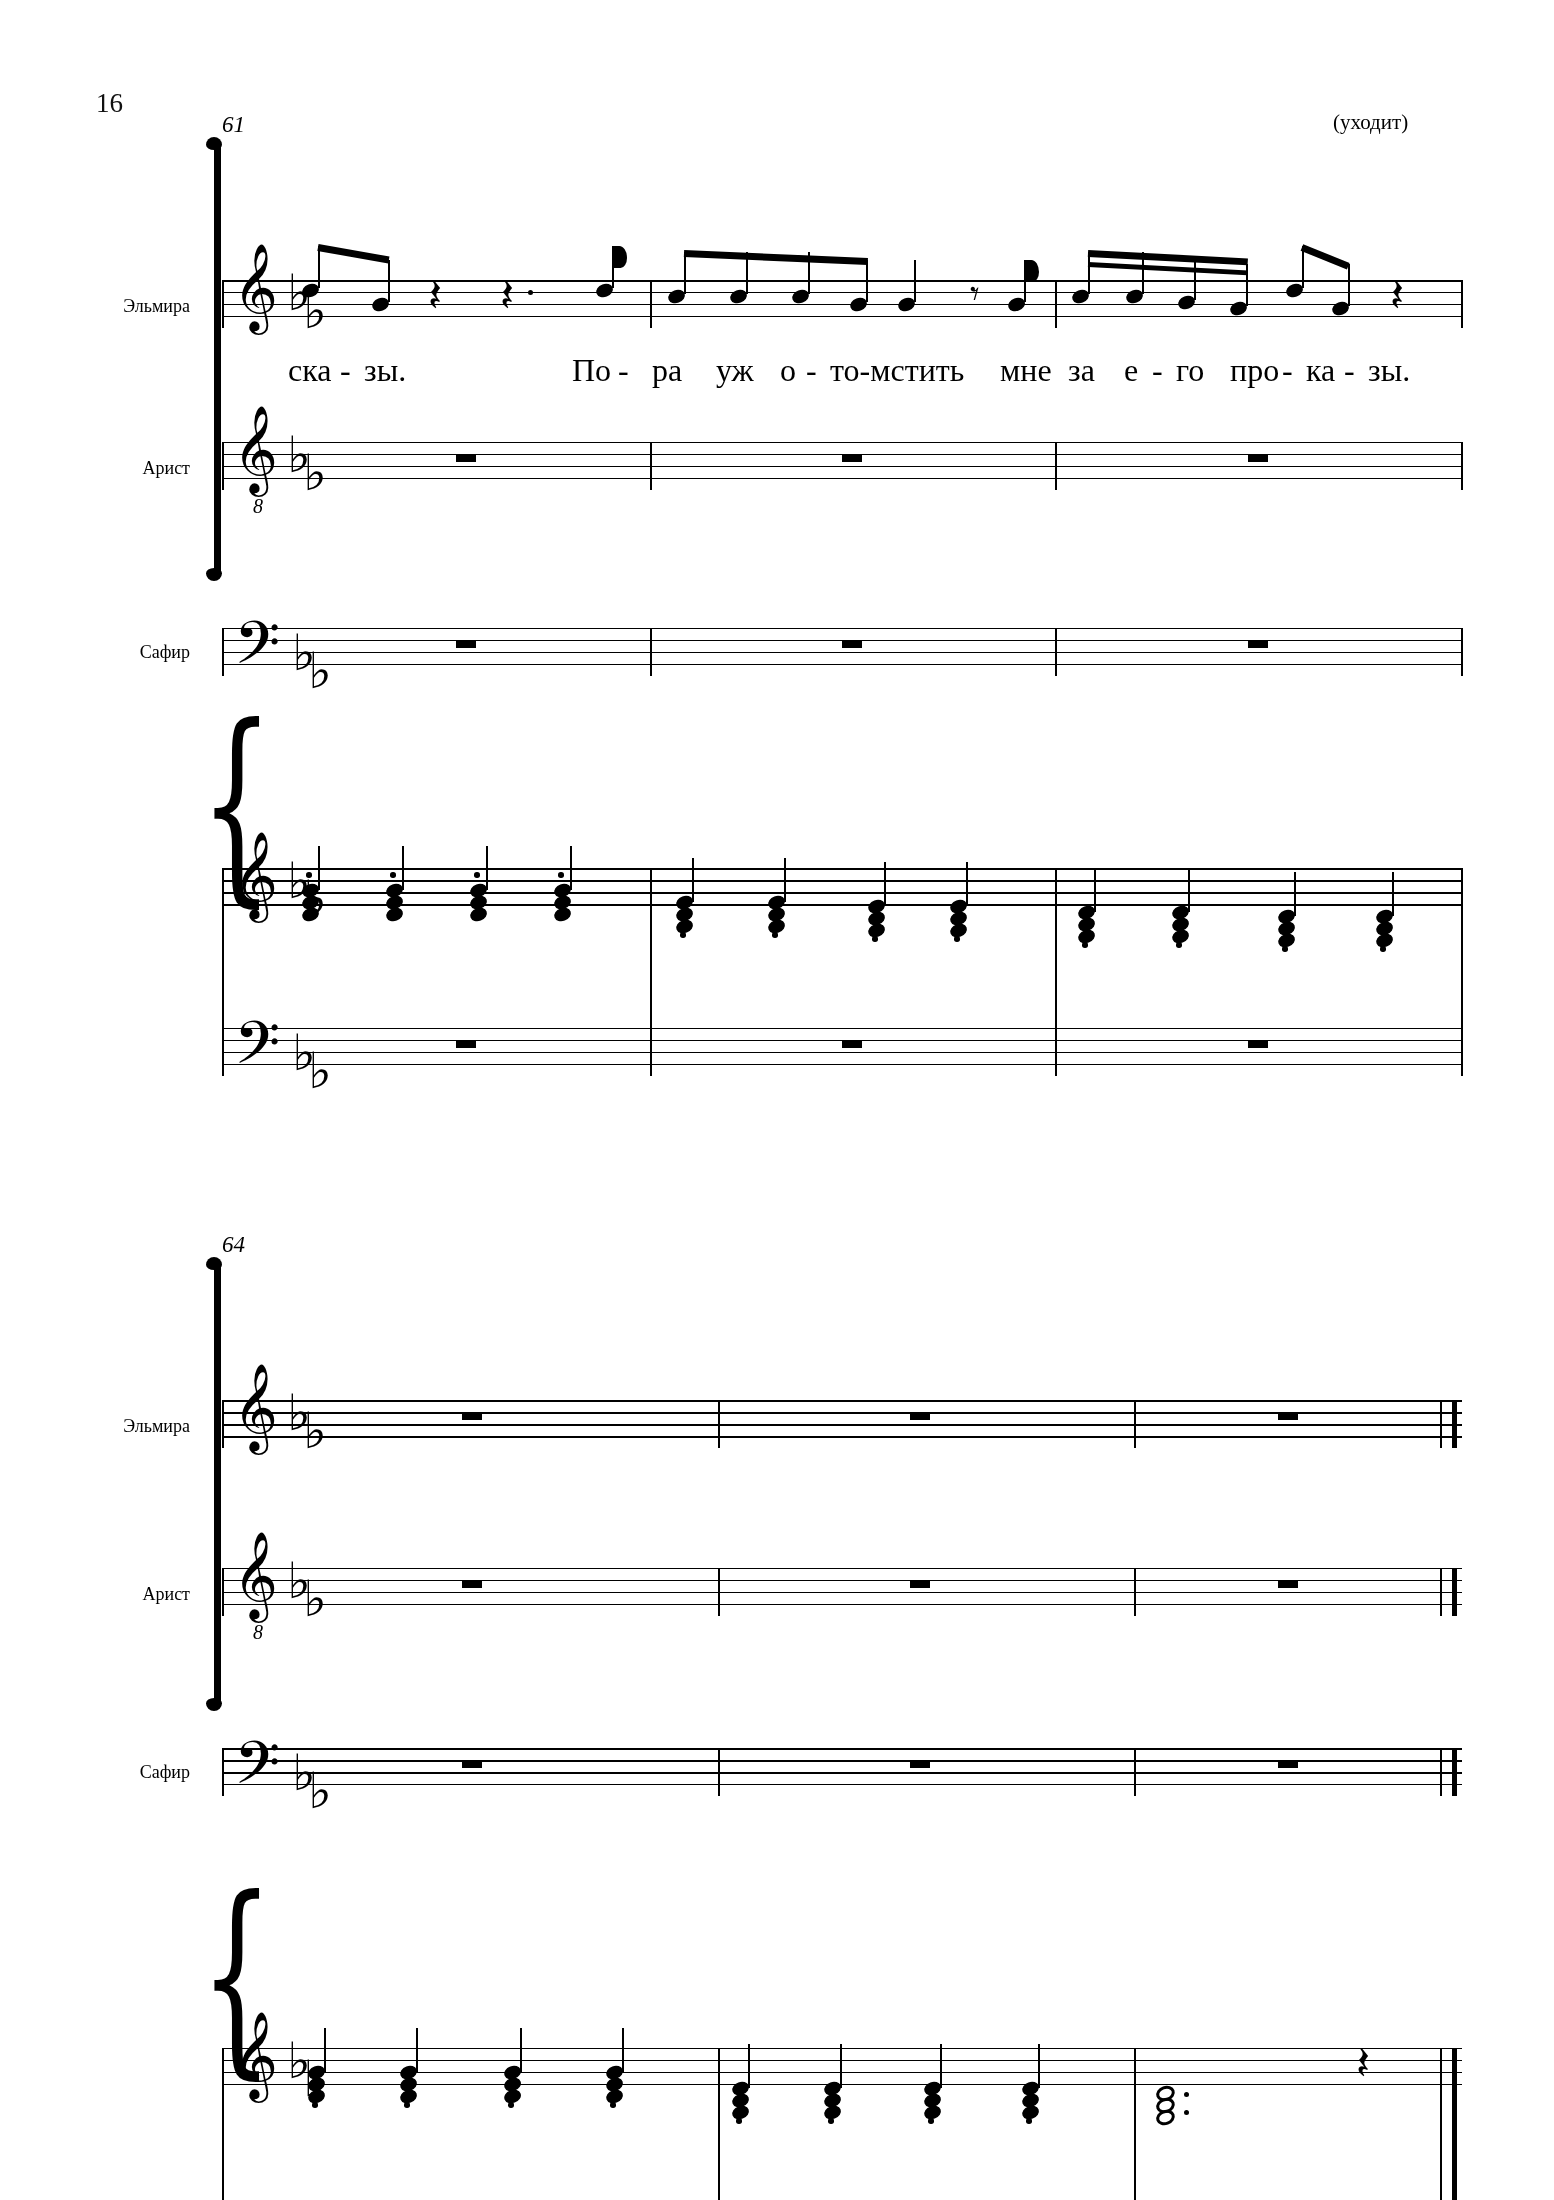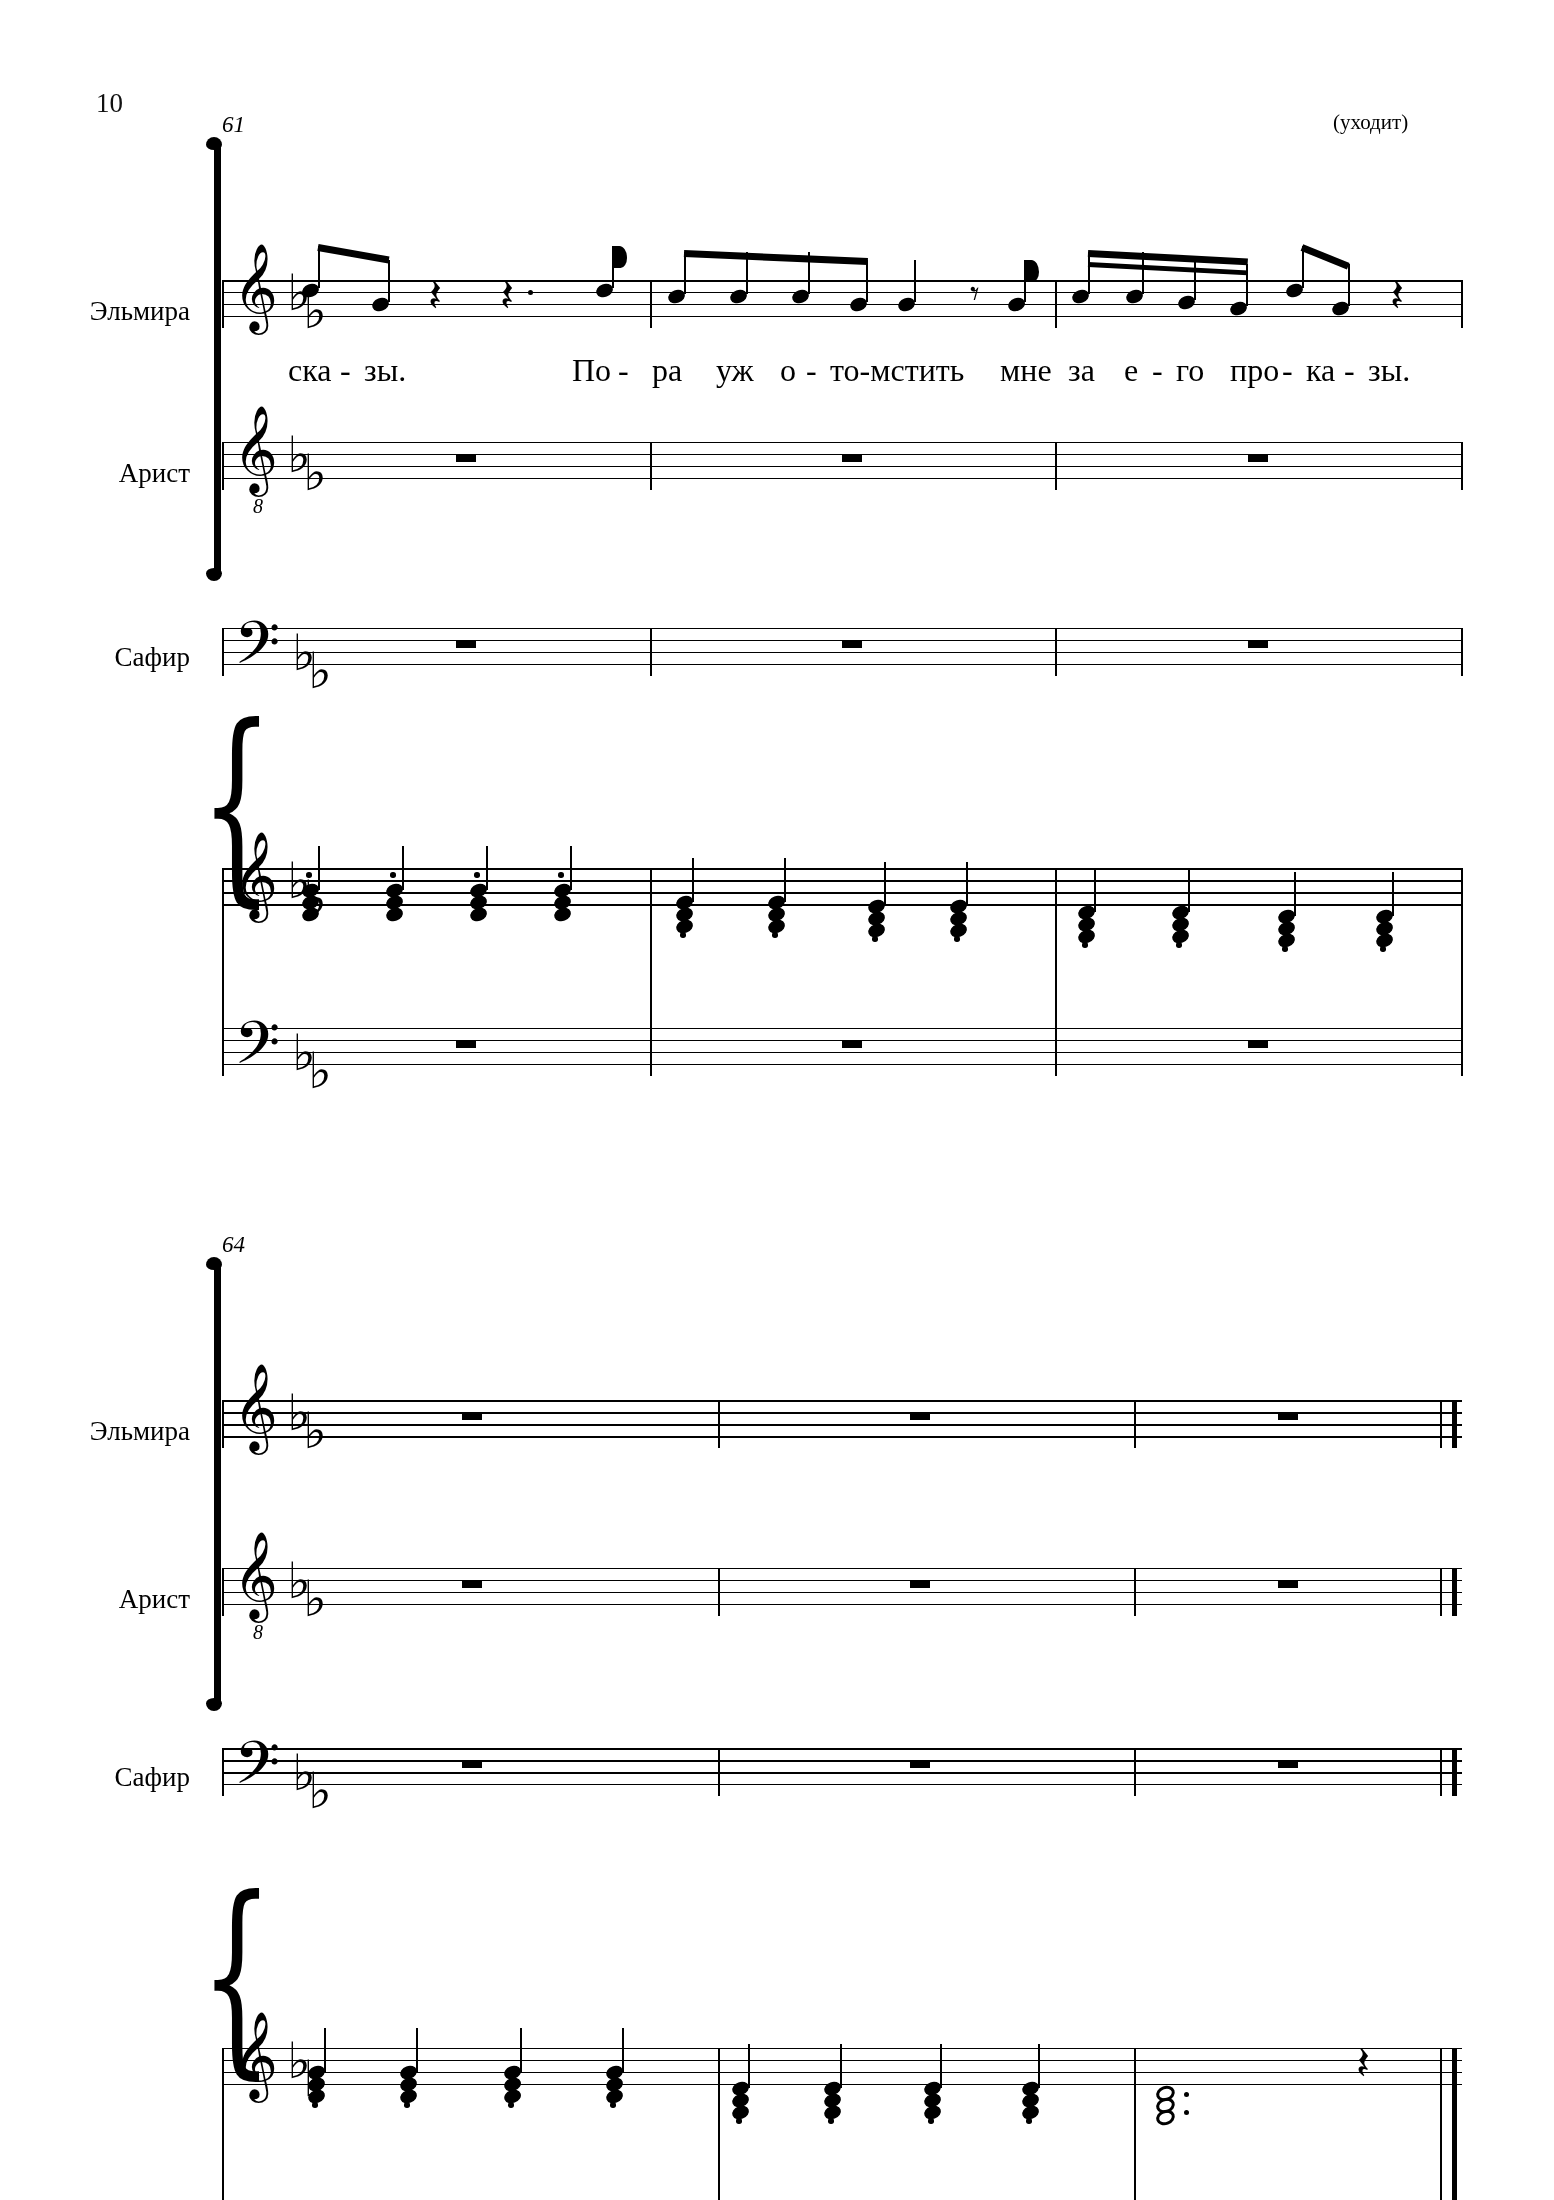--- a/index.html
+++ b/index.html
@@ -43,21 +43,21 @@
 
   .measure-number {
     position: absolute;
     font-style: italic;
     font-size: 23px;
     font-family: "Liberation Serif", serif;
   }
 
   .instr-label {
     position: absolute;
-    font-size: 27px;
+    font-size: 18px;
     font-family: "Liberation Serif", serif;
     text-align: right;
     white-space: nowrap;
   }
 
   
   .staff {
     position: absolute;
     height: 48px;
     background: repeating-linear-gradient(
@@ -214,21 +214,21 @@
     font-size: 21px;
     font-family: "Liberation Serif", serif;
     white-space: nowrap;
   }
 </style>
 </head>
 <body>
 
 <div class="page">
 
-  <div class="page-number">10</div>
+  <div class="page-number">16</div>
 
   <div class="system system-1">
 
     <div class="measure-number" style="left:222px; top:-8px;">61</div>
 
     <div class="stage-dir" style="left:1333px; top:-10px;">(уходит)</div>
 
     <div class="group-bracket" style="left:214px; top:24px; height:430px;"></div>
 
     <div class="instr-label" style="left:70px; top:176px; width:120px;">Эльмира</div>

